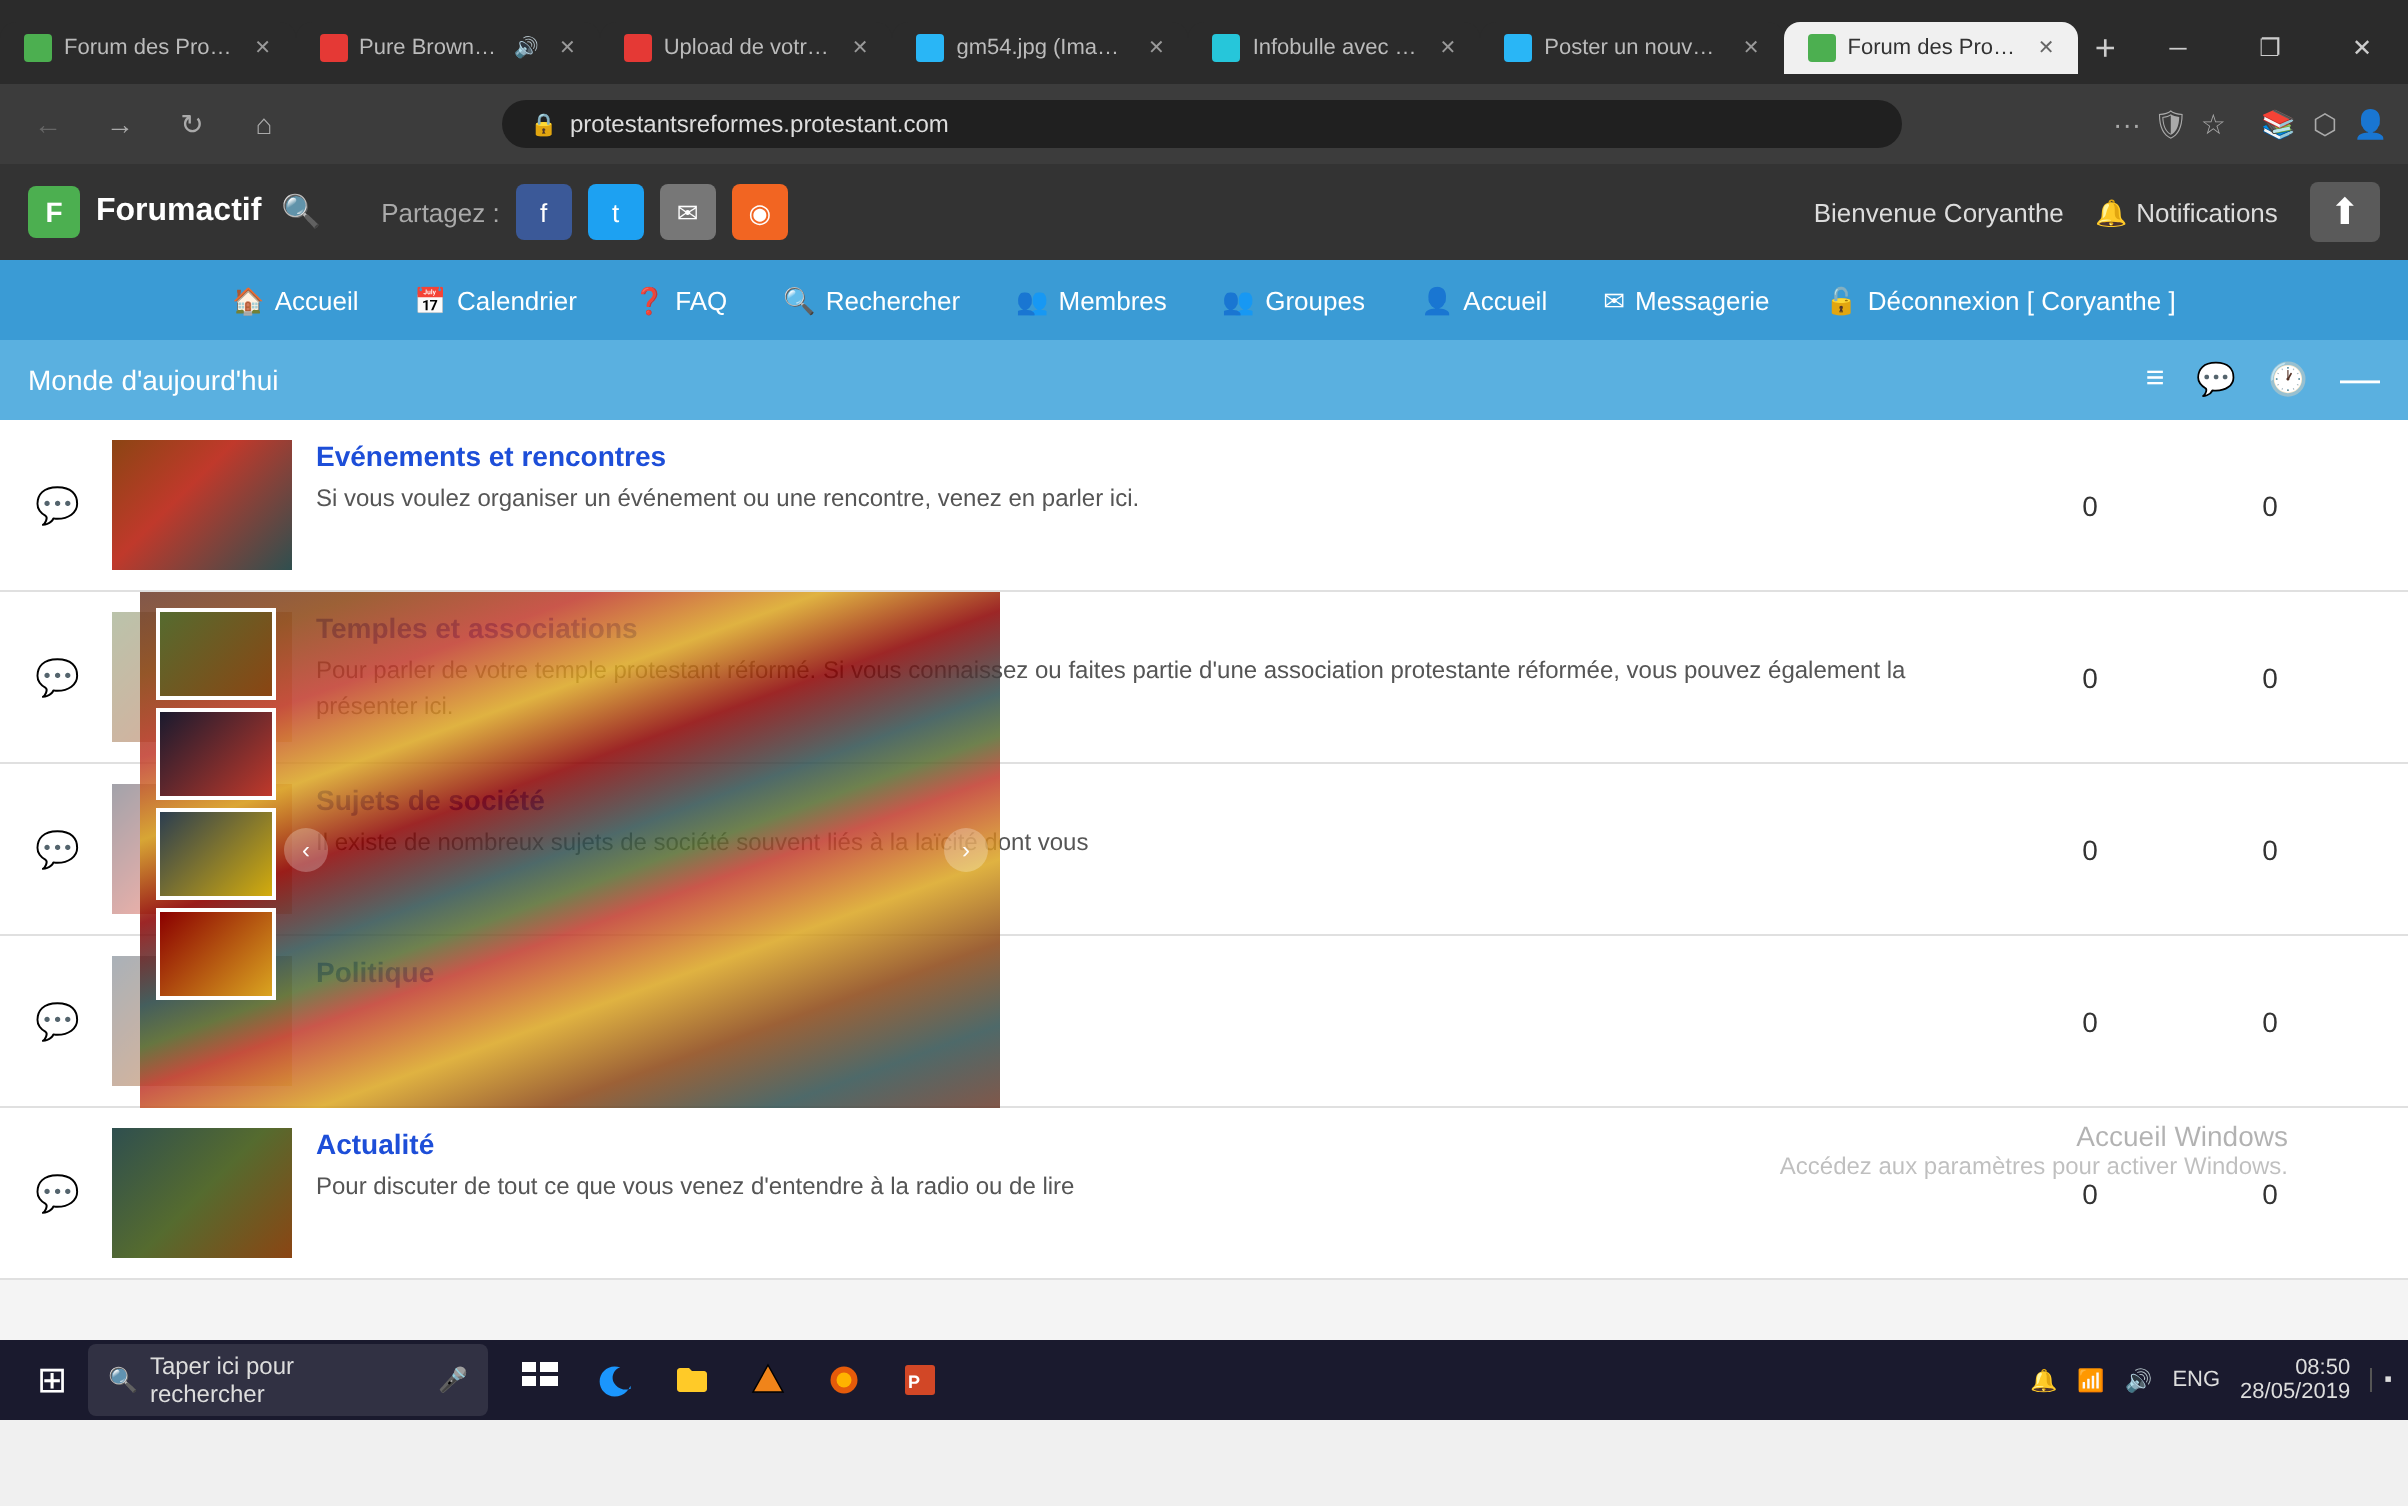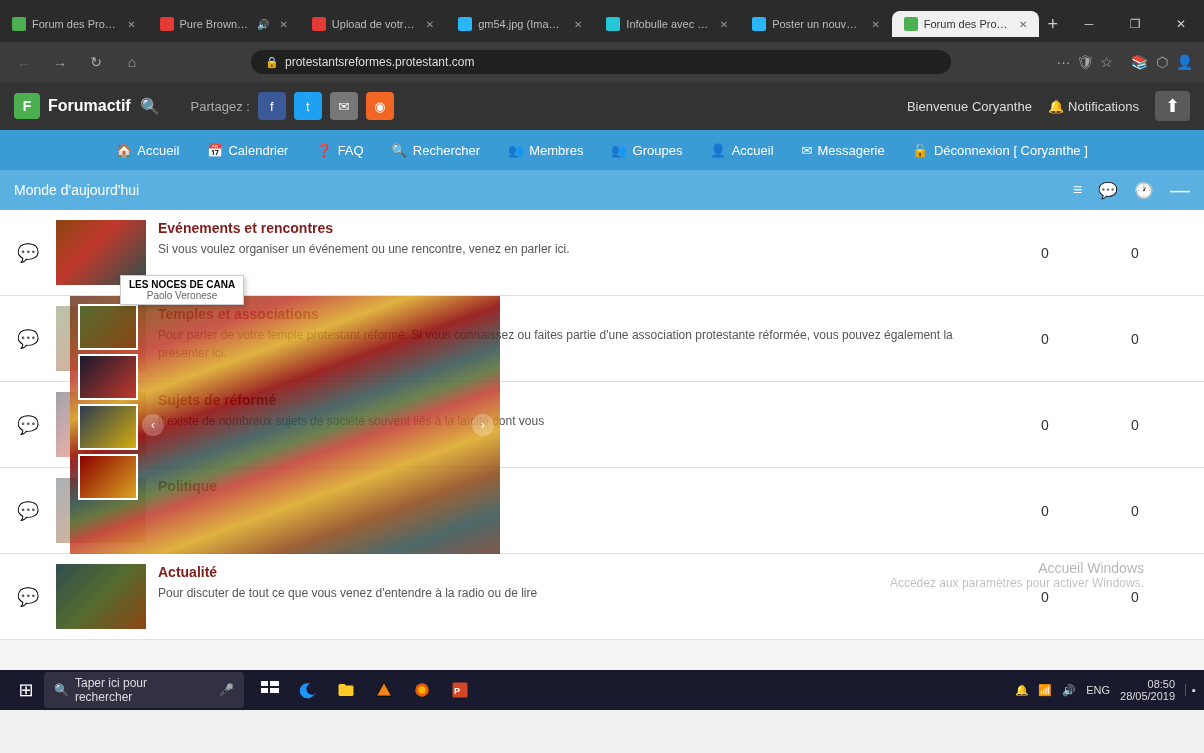--- a/index.html
+++ b/index.html
@@ -53,21 +53,21 @@
     .section-title { color: white; font-size: 14px; font-weight: normal; }
     .section-icons { margin-left: auto; display: flex; gap: 16px; color: white; align-items: center; }
     .section-icon { font-size: 16px; cursor: pointer; }
     .section-collapse { font-size: 20px; cursor: pointer; color: white; }
 
     
     .forum-row { display: flex; align-items: stretch; background: white; border-bottom: 1px solid #e0e0e0; padding: 10px 14px; gap: 12px; }
     .forum-chat-icon { width: 30px; display: flex; align-items: center; justify-content: center; color: #777; font-size: 18px; flex-shrink: 0; }
     .forum-thumb { width: 90px; height: 65px; background: #ccc; flex-shrink: 0; overflow: hidden; position: relative; }
     .forum-info { flex: 1; min-width: 0; }
-    .forum-name { color: #7f1d1d; font-size: 14px; font-weight: bold; margin-bottom: 4px; cursor: pointer; }
+    .forum-name { color: #1d4ed8; font-size: 14px; font-weight: bold; margin-bottom: 4px; cursor: pointer; }
     .forum-desc { color: #555; font-size: 12px; line-height: 1.5; }
     .forum-counts { display: flex; gap: 60px; align-items: center; padding: 0 40px; color: #333; font-size: 14px; min-width: 120px; justify-content: flex-end; }
     .count-val { text-align: center; min-width: 30px; }
 
     
     .taskbar { background: #1a1a2e; display: flex; align-items: center; padding: 0 8px; min-height: 40px; position: relative; }
     .taskbar-start { width: 36px; height: 36px; display: flex; align-items: center; justify-content: center; color: white; cursor: pointer; font-size: 18px; }
     .taskbar-search { background: rgba(255,255,255,0.1); border: none; color: #ddd; padding: 4px 10px; border-radius: 4px; font-size: 12px; width: 200px; display: flex; align-items: center; gap: 6px; cursor: pointer; }
     .taskbar-apps { display: flex; gap: 2px; margin-left: 8px; }
     .taskbar-app { width: 36px; height: 36px; display: flex; align-items: center; justify-content: center; cursor: pointer; border-radius: 4px; }
@@ -237,24 +237,20 @@
     </div>
     <div class="forum-info">
       <div class="forum-name">Evénements et rencontres</div>
       <div class="forum-desc">Si vous voulez organiser un événement ou une rencontre, venez en parler ici.</div>
     </div>
     <div class="forum-counts">
       <span class="count-val">0</span>
       <span class="count-val">0</span>
     </div>
 
-    <div style="position:absolute;top:65px;left:120px;background:white;border:1px solid #ccc;padding:3px 8px;font-size:10px;z-index:50;box-shadow:2px 2px 5px rgba(0,0,0,0.2);">
-      <div style="font-weight:bold;text-align:center;">LES NOCES DE CANA</div>
-      <div style="text-align:center;color:#666;">Paolo Veronese</div>
-    </div>
   </div>
 
   <div style="position:relative;">
 
     <div class="forum-row">
       <div style="width:30px;display:flex;align-items:center;justify-content:center;color:#777;font-size:18px;flex-shrink:0;position:relative;z-index:1;">💬</div>
       <div class="forum-thumb" style="opacity:0.4;">
         <div style="width:100%;height:100%;background:linear-gradient(135deg,#556B2F,#8B4513,#DAA520);"></div>
       </div>
       <div class="forum-info" style="position:relative;z-index:1;">
@@ -266,21 +262,21 @@
         <span class="count-val">0</span>
       </div>
     </div>
 
     <div class="forum-row">
       <div style="width:30px;display:flex;align-items:center;justify-content:center;color:#777;font-size:18px;flex-shrink:0;position:relative;z-index:1;">💬</div>
       <div class="forum-thumb" style="opacity:0.4;">
         <div style="width:100%;height:100%;background:linear-gradient(135deg,#1a1a2e,#c0392b,#e67e22);"></div>
       </div>
       <div class="forum-info" style="position:relative;z-index:1;">
-        <div class="forum-name">Sujets de réformé</div>
+        <div class="forum-name">Sujets de société</div>
         <div class="forum-desc">Il existe de nombreux sujets de société souvent liés à la laïcité dont vous</div>
       </div>
       <div class="forum-counts">
         <span class="count-val">0</span>
         <span class="count-val">0</span>
       </div>
     </div>
 
     <div class="forum-row">
       <div style="width:30px;display:flex;align-items:center;justify-content:center;color:#777;font-size:18px;flex-shrink:0;position:relative;z-index:1;">💬</div>

